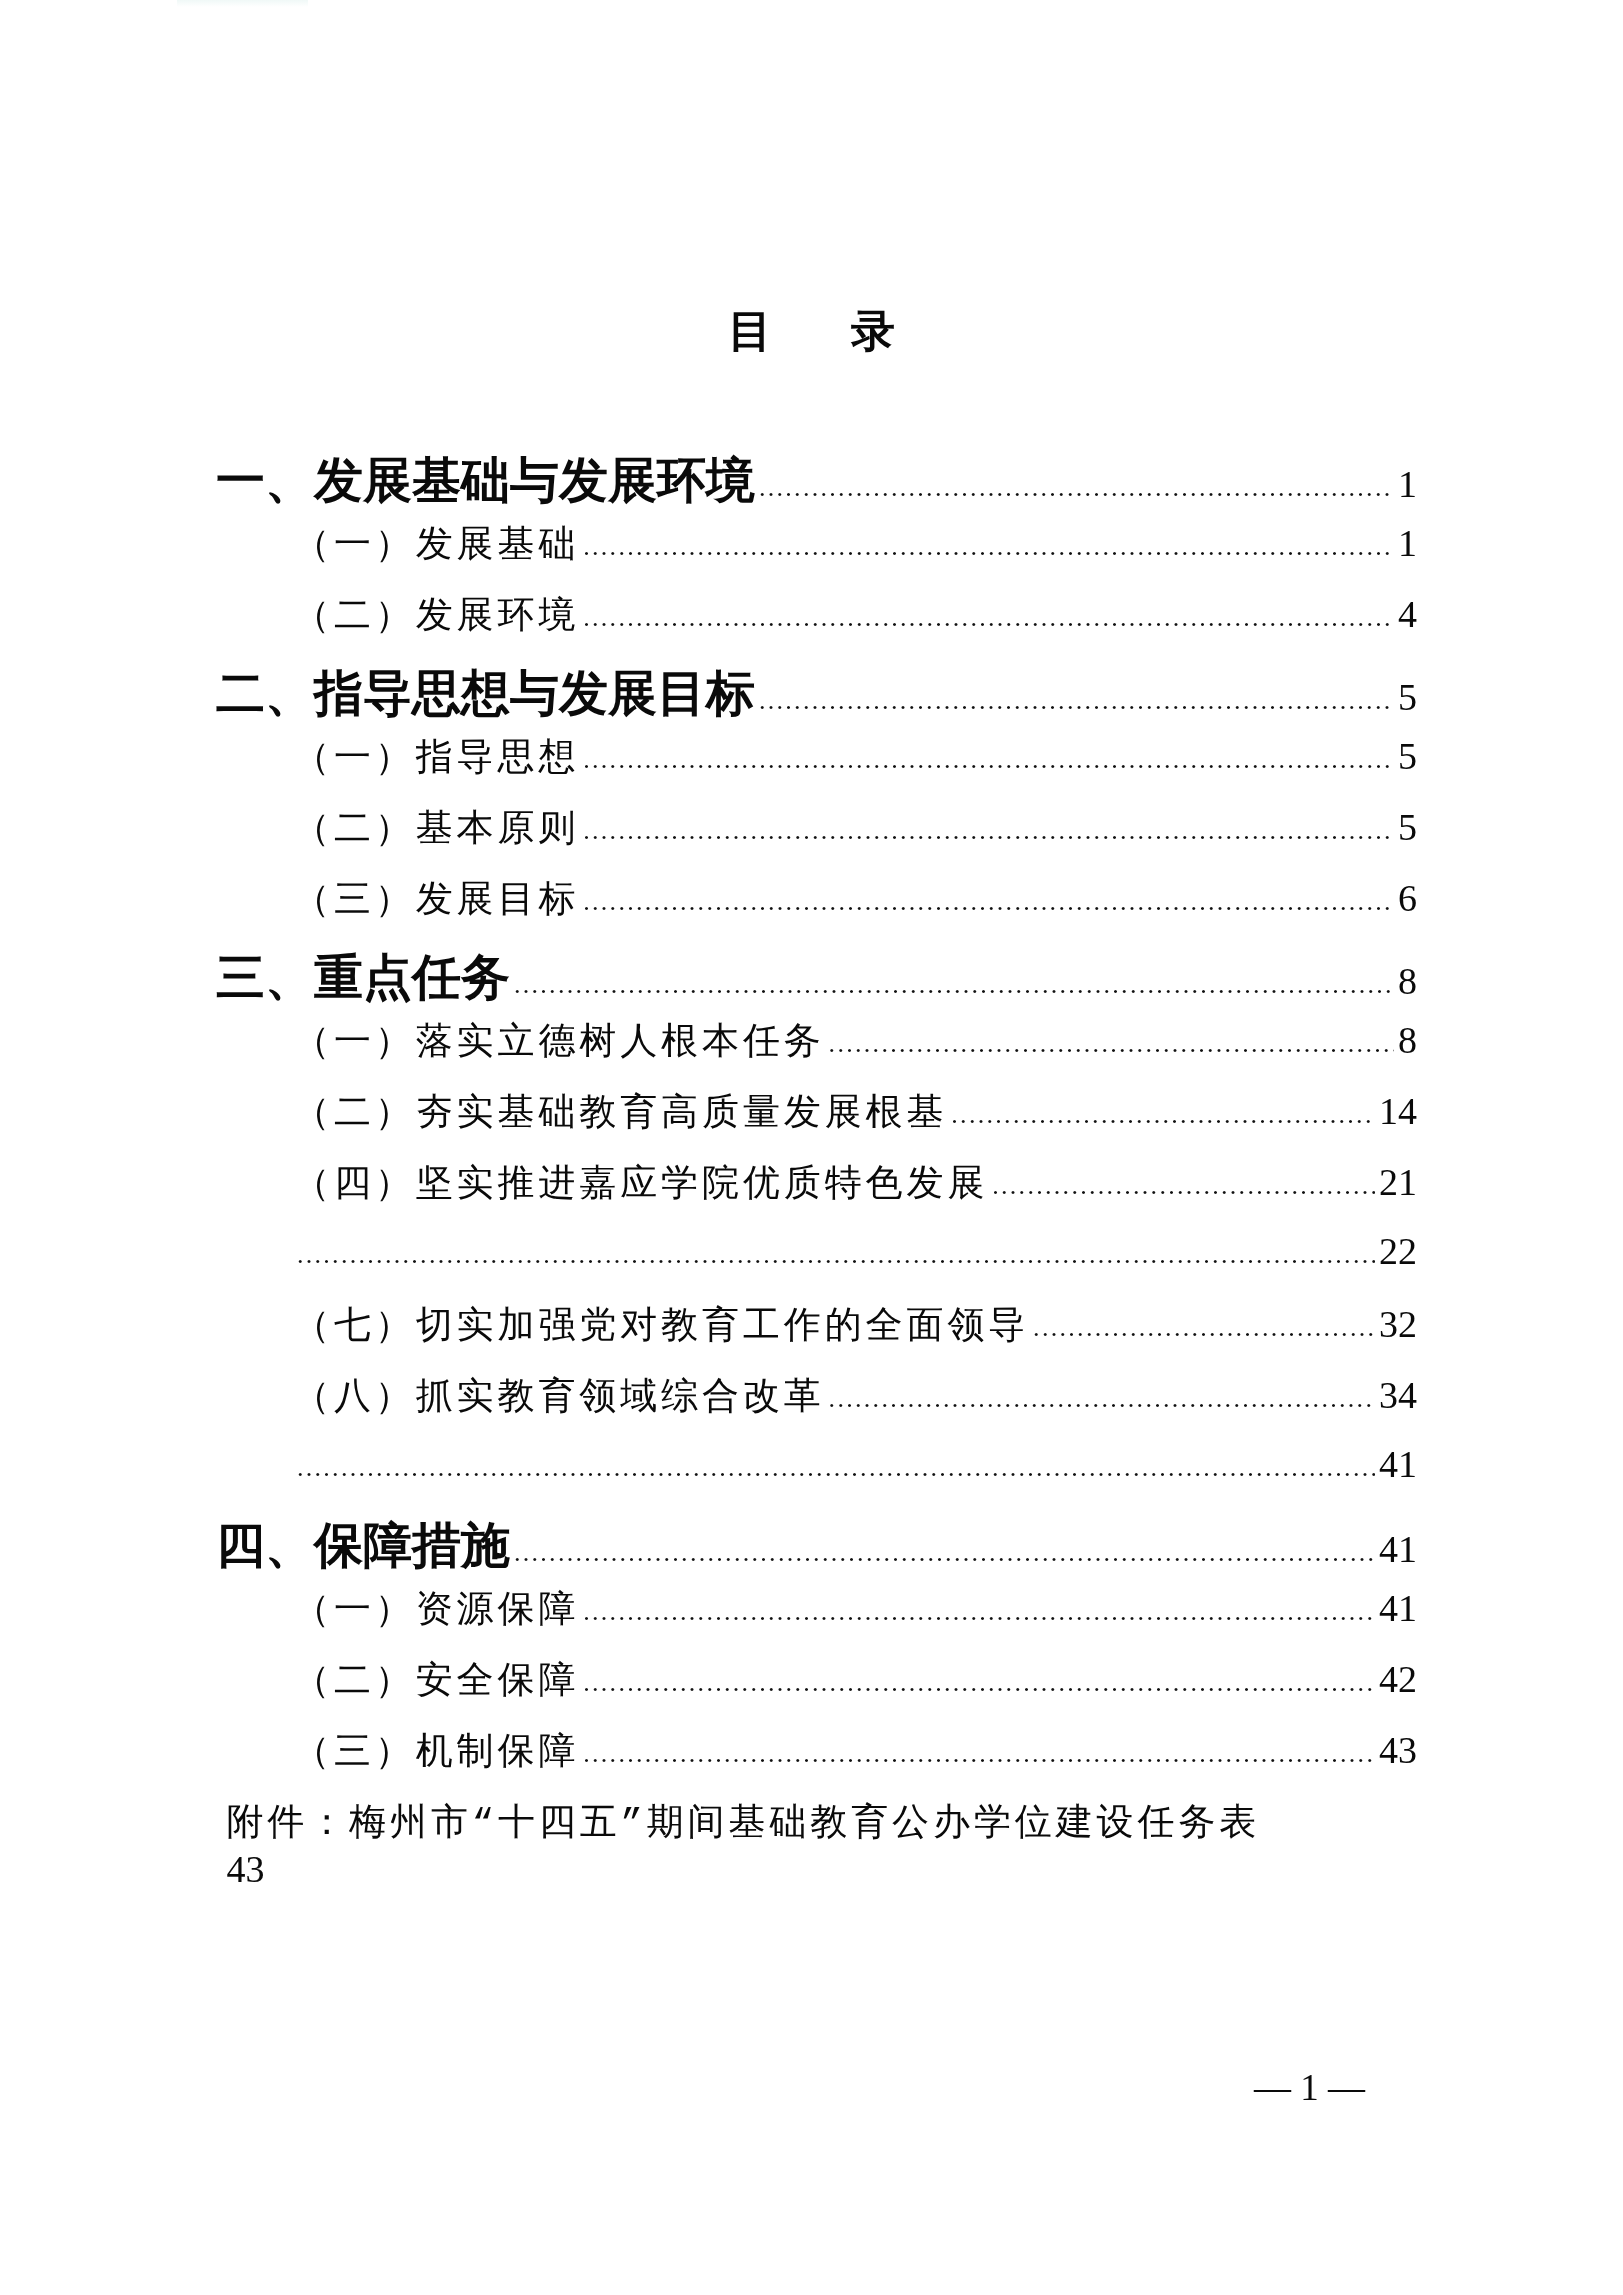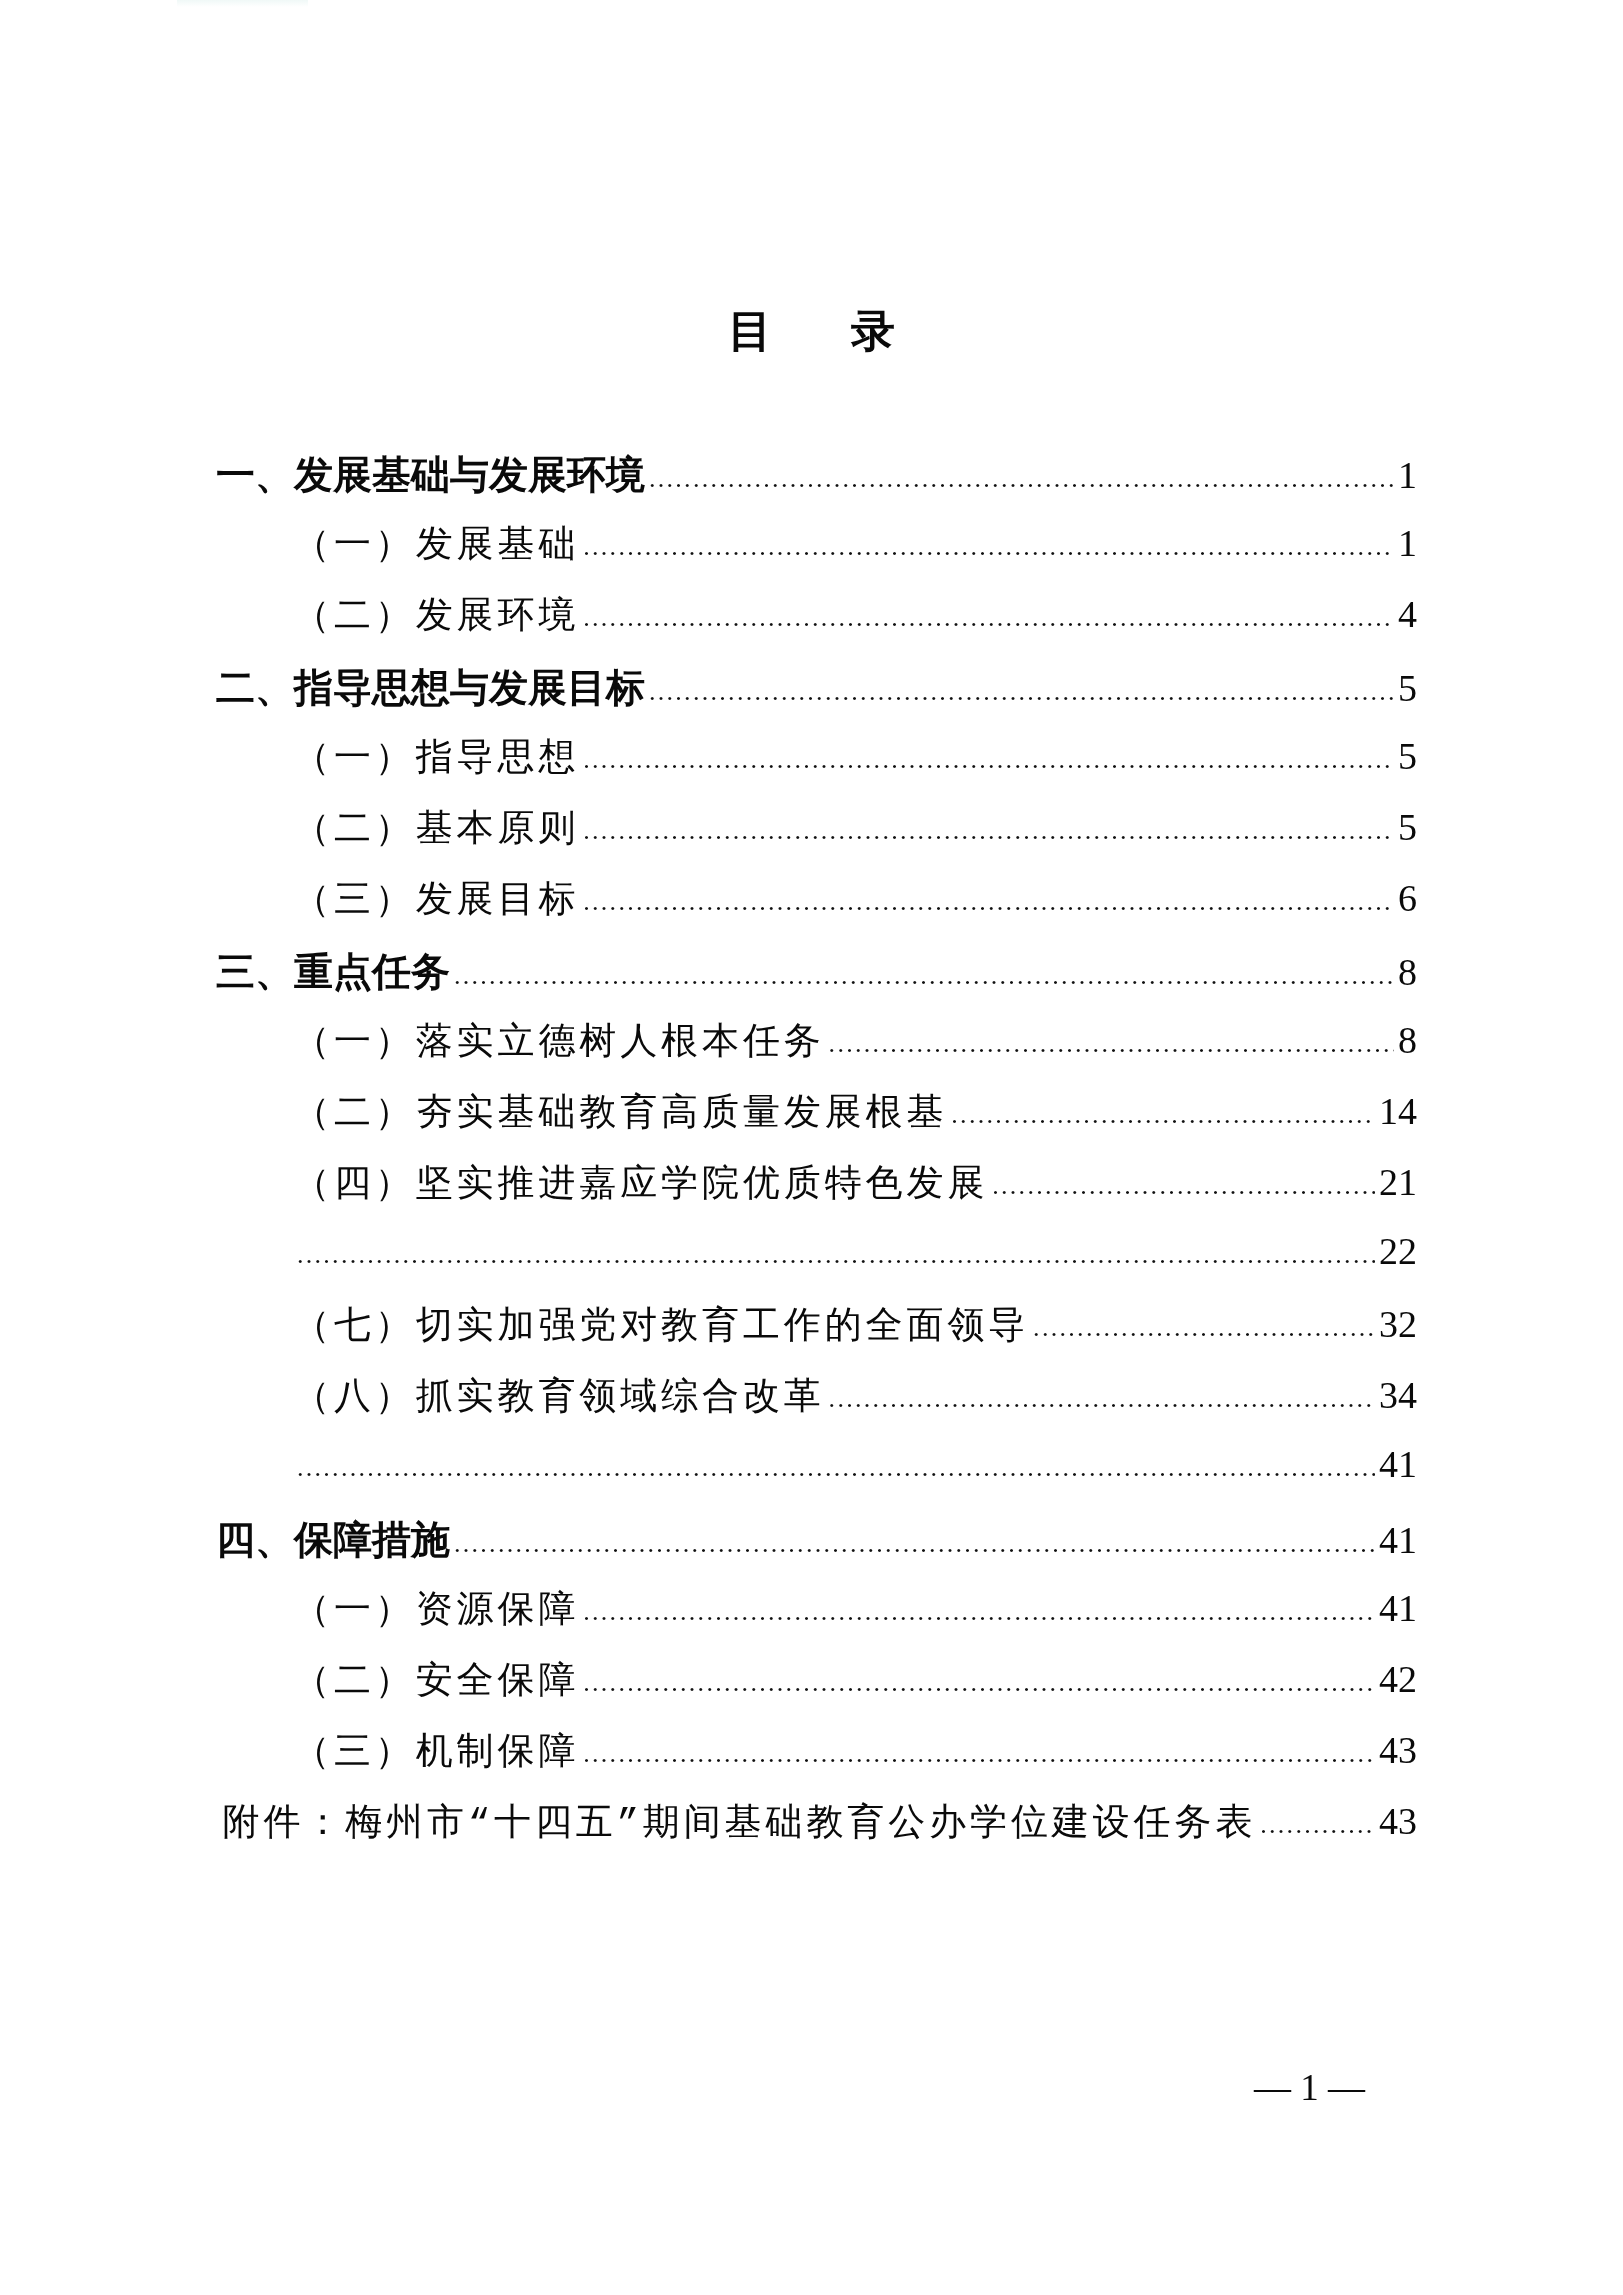--- a/index.html
+++ b/index.html
@@ -45,34 +45,35 @@
   }
   .toc-row {
     display: flex;
     align-items: baseline;
     height: 71px;
     white-space: nowrap;
   }
   .toc-row.level-1 .toc-label {
     font-family: "DejaVu Sans", "Liberation Sans", sans-serif;
     font-weight: bold;
-    font-size: 39px;
+    font-size: 49px;
     letter-spacing: 0px;
   }
   .toc-row.level-2 {
     padding-left: 77px;
   }
   .toc-row.level-2 .toc-label,
   .toc-row.appendix .toc-label {
     font-family: Liberation Mono, monospace;
     font-size: 37px;
     letter-spacing: 3.9px;
   }
   .toc-row.appendix {
     padding-left: 6.5px;
+    flex-direction: column;
   }
   .toc-leader {
     flex: 1 1 auto;
     overflow: hidden;
     margin: 0 3.9px;
     font-family: "Liberation Serif", serif;
     font-size: 26px;
     letter-spacing: 2.3px;
     color: #111;
     position: relative;

